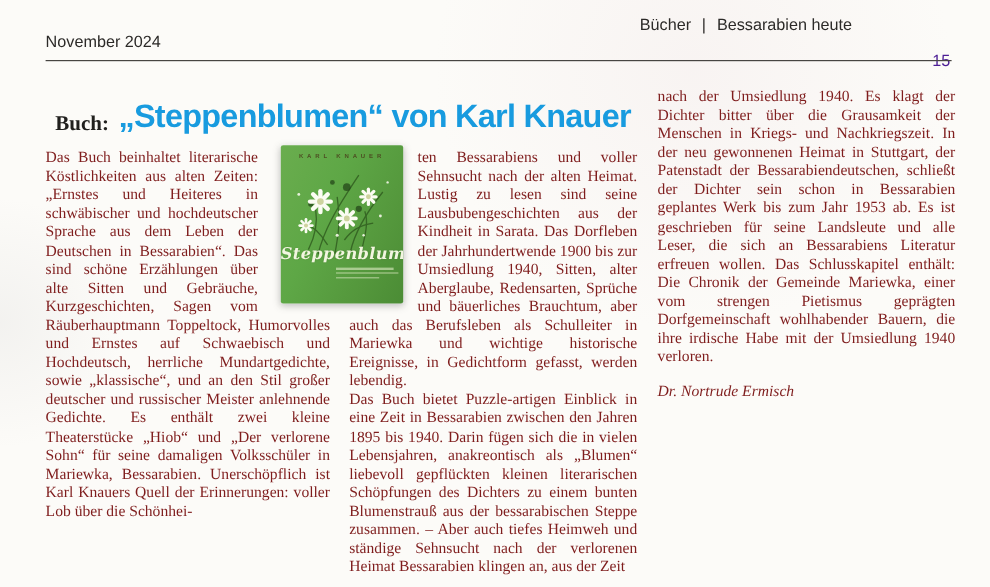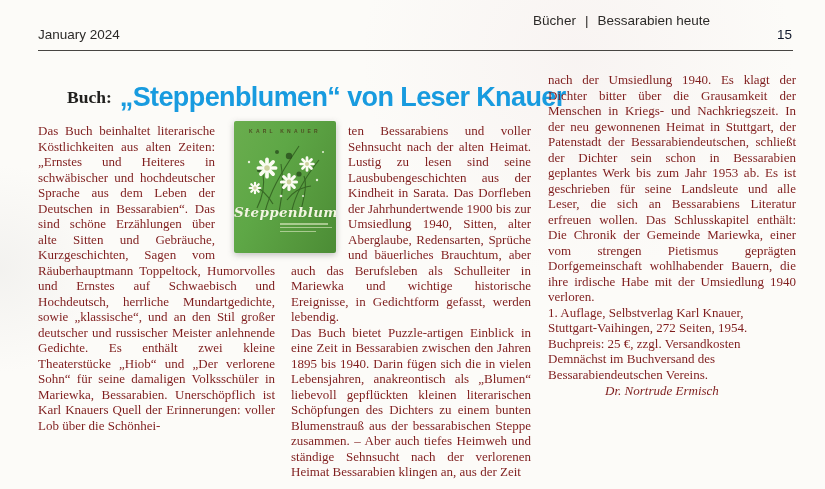--- a/index.html
+++ b/index.html
@@ -16,39 +16,39 @@
     content:""; position:absolute; inset:0; pointer-events:none;
     background:
       radial-gradient(circle at 70% 12%, rgba(230,210,215,0.18), transparent 30%),
       radial-gradient(circle at 0% 55%, rgba(190,190,190,0.15), transparent 12%);
   }
 
   
   .hdr-left   { position:absolute; top:27px; left:38px;  font-family:"Liberation Sans",sans-serif; font-size:13.5px; color:#2c2a28; }
   .hdr-center { position:absolute; top:13px; left:0; width:710px; text-align:right; font-family:"Liberation Sans",sans-serif; font-size:13.5px; color:#2c2a28; }
   .hdr-center .sep { display:inline-block; margin:0 9px; color:#2c2a28; }
-  .hdr-page   { position:absolute; top:27px; right:33px; font-family:"Liberation Sans",sans-serif; font-size:13.5px; color:#0f172a; }
+  .hdr-page   { position:absolute; top:43px; right:33px; font-family:"Liberation Sans",sans-serif; font-size:13.5px; color:#4c1d95; }
   .hdr-rule   { position:absolute; top:50px; left:38px; width:755px; height:0; border-top:1.6px solid #474542; }
 
   
-  .title-row { position:absolute; top:82px; left:67px; display:flex; align-items:center; white-space:nowrap; }
+  .title-row { position:absolute; top:82px; left:46px; display:flex; align-items:flex-end; white-space:nowrap; }
   .kicker { font-family:"Liberation Serif",serif; font-weight:bold; font-size:17.5px; color:#21201e; margin-right:8px; }
   .headline { font-family:"Liberation Sans",sans-serif; font-weight:bold; font-size:27px; letter-spacing:-0.6px; color:#189bdf; }
 
   
   .col { position:absolute; font-size:13px; line-height:15.5px; text-align:justify; hyphens:auto; -webkit-hyphens:auto; color:#7f1d1d; }
   .col p.para { text-align:justify; }
   #col1 { left:38px;  top:123px; width:237px; }
   #col2 { left:291px; top:123px; width:240px; }
   #col3 { left:548px; top:72px;  width:248px; }
   .wrap-spacer { width:60px; height:139px; }
   .spacer-right { float:right; }
   .spacer-left  { float:left; width:57px; }
   .publine { text-align:left; }
-  .signature { font-style:italic; text-align:center; padding-right:20px; margin-top:1px; }
+  .signature { font-style:italic; text-align:left; padding-right:20px; margin-top:13px; }
 
   
   .book-cover{
     position:absolute; left:234px; top:121px; width:102px; height:132px;
     background:linear-gradient(115deg,#6aad4e 0%, #5ea746 38%, #54973c 75%, #4b8c35 100%);
     border-radius:2px;
     box-shadow:0 2px 6px rgba(80,80,80,0.35), 0 0 0 1px rgba(255,255,255,0.5);
     overflow:hidden;
   }
   .cover-author{
@@ -65,54 +65,48 @@
   }
   .cover-subtext { margin:3px 0 0 46px; }
   .cover-subtext i { display:block; height:1.6px; background:rgba(238,244,214,0.55); margin-bottom:2.2px; }
   .cover-subtext i:nth-child(1){ width:48px; }
   .cover-subtext i:nth-child(2){ width:52px; }
   .cover-subtext i:nth-child(3){ width:36px; }
 </style>
 </head>
 <body>
 
-<div class="hdr-left">January 2024</div>
+<div class="hdr-left">November 2024</div>
 <div class="hdr-center"><span>Bücher</span><span class="sep">|</span><span>Bessarabien heute</span></div>
 <div class="hdr-page">15</div>
 <div class="hdr-rule"></div>
 
 <div class="title-row">
   <span class="kicker">Buch:</span>
-  <span class="headline">„Steppenblumen“ von Leser Knauer</span>
+  <span class="headline">„Steppenblumen“ von Karl Knauer</span>
 </div>
 
 <div class="col" id="col1">
   <div class="wrap-spacer spacer-right"></div>
   <div>
       <p class="para">Das Buch beinhaltet literarische Köstlichkeiten aus alten Zeiten: „Ernstes und Heiteres in schwäbischer und hochdeutscher Sprache aus dem Leben der Deutschen in Bessarabien“. Das sind schöne Erzählungen über alte Sitten und Gebräuche, Kurzgeschichten, Sagen vom Räuberhauptmann Toppeltock, Humorvolles und Ernstes auf Schwaebisch und Hochdeutsch, herrliche Mundartgedichte, sowie „klassische“, und an den Stil großer deutscher und russischer Meister anlehnende Gedichte. Es enthält zwei kleine Theaterstücke „Hiob“ und „Der verlorene Sohn“ für seine damaligen Volksschüler in Mariewka, Bessarabien. Unerschöpflich ist Karl Knauers Quell der Erinnerungen: voller Lob über die Schönhei-</p>
     </div>
 </div>
 
 <div class="col" id="col2">
   <div class="wrap-spacer spacer-left"></div>
   <div>
       <p class="para">ten Bessarabiens und voller Sehnsucht nach der alten Heimat. Lustig zu lesen sind seine Lausbubengeschichten aus der Kindheit in Sarata. Das Dorfleben der Jahrhundertwende 1900 bis zur Umsiedlung 1940, Sitten, alter Aberglaube, Redensarten, Sprüche und bäuerliches Brauchtum, aber auch das Berufsleben als Schulleiter in Mariewka und wichtige historische Ereignisse, in Gedichtform gefasst, werden lebendig.</p>
       <p class="para">Das Buch bietet Puzzle-artigen Einblick in eine Zeit in Bessarabien zwischen den Jahren 1895 bis 1940. Darin fügen sich die in vielen Lebensjahren, anakreontisch als „Blumen“ liebevoll gepflückten kleinen literarischen Schöpfungen des Dichters zu einem bunten Blumenstrauß aus der bessarabischen Steppe zusammen. – Aber auch tiefes Heimweh und ständige Sehnsucht nach der verlorenen Heimat Bessarabien klingen an, aus der Zeit</p>
     </div>
 </div>
 
 <div class="col" id="col3">
   <div>
       <p class="para">nach der Umsiedlung 1940. Es klagt der Dichter bitter über die Grausamkeit der Menschen in Kriegs- und Nachkriegszeit. In der neu gewonnenen Heimat in Stuttgart, der Patenstadt der Bessarabiendeutschen, schließt der Dichter sein schon in Bessarabien geplantes Werk bis zum Jahr 1953 ab. Es ist geschrieben für seine Landsleute und alle Leser, die sich an Bessarabiens Literatur erfreuen wollen. Das Schlusskapitel enthält: Die Chronik der Gemeinde Mariewka, einer vom strengen Pietismus geprägten Dorfgemeinschaft wohlhabender Bauern, die ihre irdische Habe mit der Umsiedlung 1940 verloren.</p>
-    </div>
-  <div>
-      <p class="publine">1. Auflage, Selbstverlag Karl Knauer,</p>
-      <p class="publine">Stuttgart-Vaihingen, 272 Seiten, 1954.</p>
-      <p class="publine">Buchpreis: 25 €, zzgl. Versandkosten</p>
-      <p class="publine">Demnächst im Buchversand des Bessarabiendeutschen Vereins.</p>
     </div>
   <p class="signature">Dr. Nortrude Ermisch</p>
 </div>
 
 <div class="book-cover">
   <div class="cover-author">KARL KNAUER</div>
   <svg class="cover-art" width="96" height="78" viewBox="0 0 96 78">
     <defs>
       <g id="daisy">
         <g stroke="#fbfcf2" stroke-width="3.2" stroke-linecap="round">

